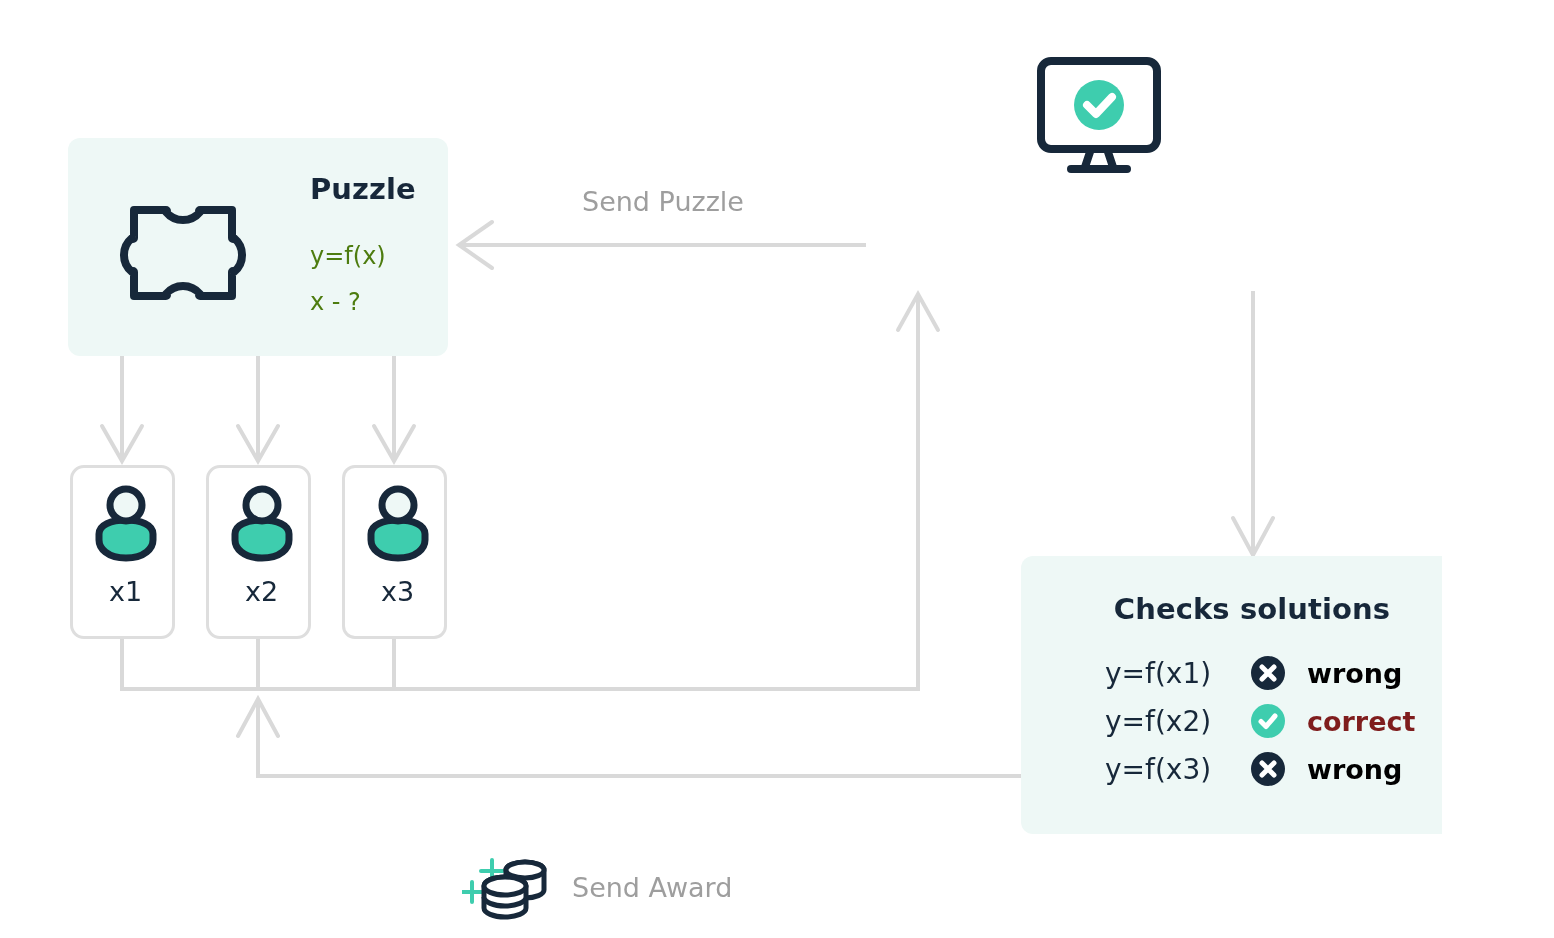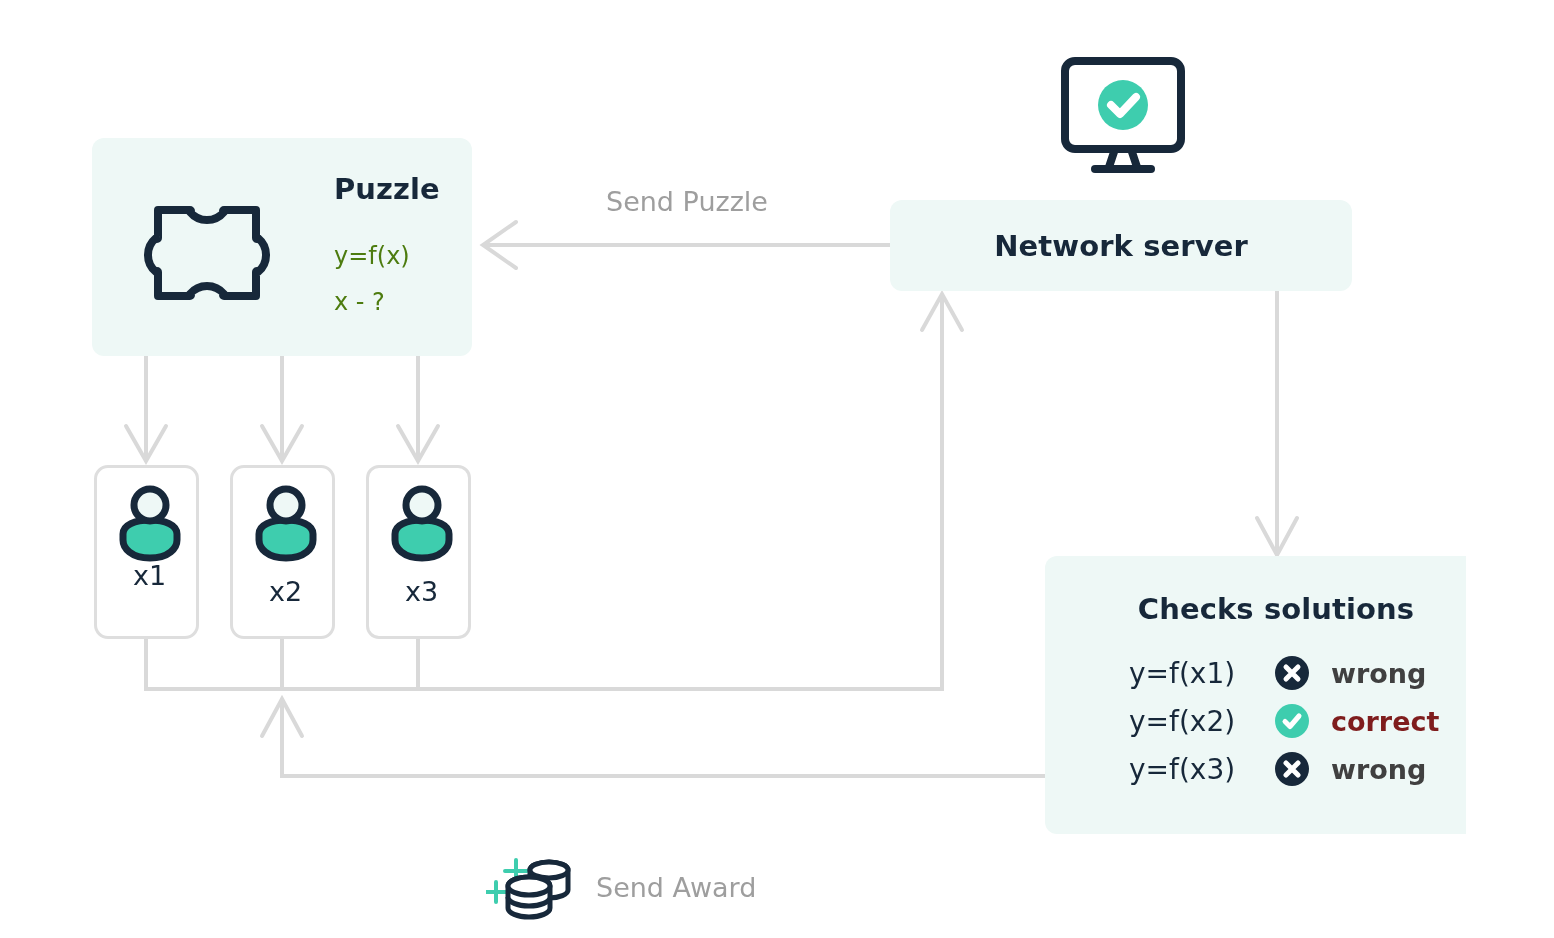--- a/index.html
+++ b/index.html
@@ -6,21 +6,20 @@
   body{
     font-family:"DejaVu Sans","Liberation Sans",sans-serif;
     -webkit-font-smoothing:antialiased;
   }
   #stage{
     position:relative;
     width:1442px;
     height:938px;
     background:#ffffff;
     overflow:hidden;
-    margin-left:24px;
   }
   .abs{position:absolute;}
   svg.layer{position:absolute;left:0;top:0;width:1554px;height:938px;overflow:visible;}
 
   
   .mintbox{
     position:absolute;
     background:#eef8f6;
     border-radius:12px;
   }
@@ -57,21 +56,21 @@
     color:#9e9e9e;
     font-size:27px;
     font-weight:400;
     white-space:nowrap;
   }
   .t-result{
     font-size:27px;
     font-weight:700;
     white-space:nowrap;
   }
-  .t-result.wrong{color:#404040;}
+  .t-result.wrong{color:#000000;}
   .t-result.correct{color:#7f1d1d;}
   .t-eq{
     color:#17283a;
     font-size:28px;
     font-weight:400;
     white-space:nowrap;
   }
 
   .row{display:flex;align-items:center;}
 </style>
@@ -147,21 +146,21 @@
     <div class="abs t-title" style="left:242px;top:34px;">Puzzle</div>
     <div class="abs t-body" style="left:242px;top:104px;">y=f(x)</div>
     <div class="abs t-body" style="left:242px;top:150px;">x - ?</div>
   </div>
 
   <div class="userbox" style="left:70px;top:465px;width:105px;height:174px;">
     <svg class="abs" style="left:20px;top:16px;" width="66" height="84" viewBox="0 0 66 84">
       <path d="M33,74 C14,74 6,64 6,56 L6,50 C6,41 18,36 33,36 C48,36 60,41 60,50 L60,56 C60,64 52,74 33,74 Z" fill="#3ecdae" stroke="#17283a" stroke-width="7" stroke-linejoin="round"></path>
       <circle cx="33" cy="21" r="16" fill="#eef8f6" stroke="#17283a" stroke-width="7"></circle>
     </svg>
-    <div class="abs t-userlabel" style="left:0;top:92px;width:105px;">x1</div>
+    <div class="abs t-userlabel" style="left:0;top:108px;width:105px;">x1</div>
   </div>
 
   <div class="userbox" style="left:206px;top:465px;width:105px;height:174px;">
     <svg class="abs" style="left:20px;top:16px;" width="66" height="84" viewBox="0 0 66 84">
       <path d="M33,74 C14,74 6,64 6,56 L6,50 C6,41 18,36 33,36 C48,36 60,41 60,50 L60,56 C60,64 52,74 33,74 Z" fill="#3ecdae" stroke="#17283a" stroke-width="7" stroke-linejoin="round"></path>
       <circle cx="33" cy="21" r="16" fill="#eef8f6" stroke="#17283a" stroke-width="7"></circle>
     </svg>
     <div class="abs t-userlabel" style="left:0;top:108px;width:105px;">x2</div>
   </div>
 
@@ -174,23 +173,20 @@
   </div>
 
   <svg class="abs" style="left:1035px;top:55px;" width="128" height="122" viewBox="0 0 128 122">
     <rect x="6" y="6" width="116" height="88" rx="10" ry="10" fill="#ffffff" stroke="#17283a" stroke-width="8"></rect>
     <circle cx="64" cy="50" r="25" fill="#3ecdae"></circle>
     <path d="M52,50 L61,59 L77,42" fill="none" stroke="#ffffff" stroke-width="8" stroke-linecap="round" stroke-linejoin="round"></path>
     <path d="M50,112 L56,94 L72,94 L78,112" fill="none" stroke="#17283a" stroke-width="8" stroke-linejoin="round"></path>
     <path d="M36,114 L92,114" stroke="#17283a" stroke-width="8" stroke-linecap="round"></path>
   </svg>
 
-  <div class="mintbox" style="left:866px;top:200px;width:462px;height:91px;display:flex;align-items:center;justify-content:center;">
-    <div class="t-title">Network server</div>
-  </div>
 
   <div class="mintbox" style="left:1021px;top:556px;width:462px;height:278px;padding-left:8px;">
     <div class="abs t-title" style="left:0;top:36px;width:462px;text-align:center;">Checks solutions</div>
 
     <div class="abs row" style="left:84px;top:100px;">
       <div class="t-eq" style="width:118px;">y=f(x1)</div>
       <svg width="34" height="34" viewBox="0 0 34 34" style="margin-left:28px;">
         <circle cx="17" cy="17" r="17" fill="#17283a"></circle>
         <path d="M11,11 L23,23 M23,11 L11,23" stroke="#ffffff" stroke-width="5" stroke-linecap="round"></path>
       </svg>

